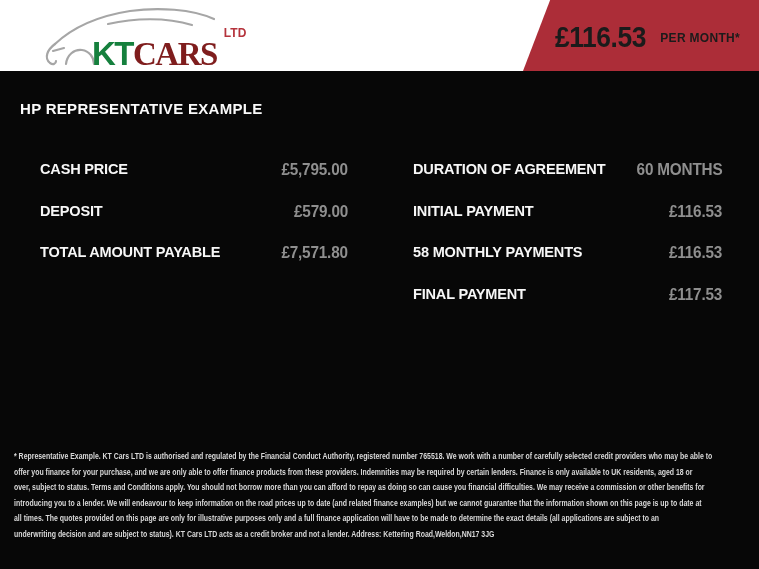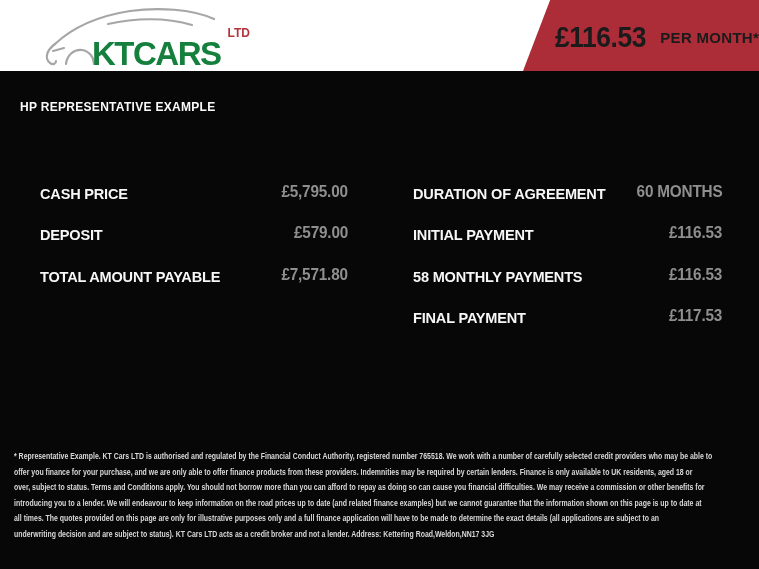--- a/index.html
+++ b/index.html
@@ -17,55 +17,55 @@
     background:#ffffff;
   }
   .logo { position:absolute; left:44px; top:4px; width:220px; height:64px; }
   .logo svg { position:absolute; left:-4px; top:2px; }
   .logo-text {
     position:absolute; left:48px; top:22px;
     font-size:33px; font-weight:bold; letter-spacing:-1.5px;
     white-space:nowrap;
   }
   .logo-kt { color:#15803d; }
-  .logo-cars { color:#15803d; }
+  .logo-cars { color:#7f1d1d;font-family:Liberation Serif, serif; }
   .logo-ltd {
     color:#B5333C; font-size:12px; font-weight:bold; letter-spacing:0;
     vertical-align:28px; margin-left:7px;
   }
   .price-banner {
     position:absolute; top:0; right:0; width:236px; height:71px;
     background:#AC2D38;
     clip-path:polygon(11.5% 0, 100% 0, 100% 100%, 0 100%);
     display:flex; align-items:center;
     padding-left:32px; box-sizing:border-box;
   }
   .price-amount {
     color:#1b1b1b; font-size:30px; font-weight:bold;
     display:inline-block; transform:scaleX(0.88); transform-origin:left center;
     margin-top:2px; letter-spacing:-0.5px;
   }
   .price-per {
-    color:#1b1b1b; font-size:15px; font-weight:bold; letter-spacing:0.3px;
+    color:#1b1b1b; font-size:12px; font-weight:bold; letter-spacing:0.3px;
     margin-left:2px; margin-top:4px; white-space:nowrap;
   }
 
   
   .section-title {
     position:absolute; left:20px; top:100px;
-    color:#fafafa; font-size:12px; font-weight:bold; letter-spacing:0.3px;
+    color:#fafafa; font-size:15px; font-weight:bold; letter-spacing:0.3px;
   }
 
   
   .fin-table { position:absolute; top:160px; left:0; width:759px; height:250px; }
   .col { position:absolute; top:0; }
   .col-left  { left:40px;  width:308px; }
   .col-right { left:413px; width:309px; }
   .fin-row {
-    height:41.5px; display:flex; justify-content:space-between; align-items:flex-end;
+    height:41.5px; display:flex; justify-content:space-between; align-items:flex-start;
   }
   .fin-label {
     color:#f7f7f7; font-size:15px; font-weight:bold; letter-spacing:-0.2px;
     display:inline-block; transform:scaleX(0.97); transform-origin:left center;
     white-space:nowrap;
   }
   .fin-value {
     color:#8F8F8F; font-size:17px; font-weight:bold; letter-spacing:-0.2px;
     display:inline-block; transform:scaleX(0.9); transform-origin:right center;
     white-space:nowrap;

